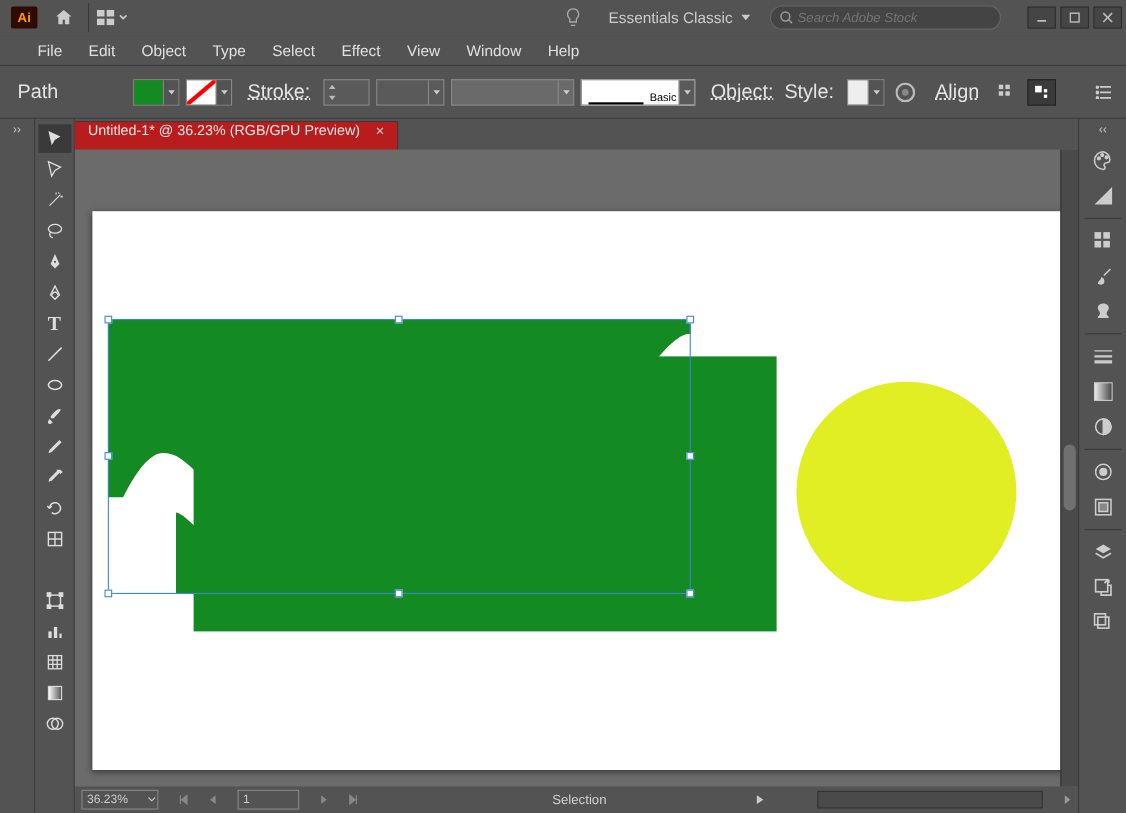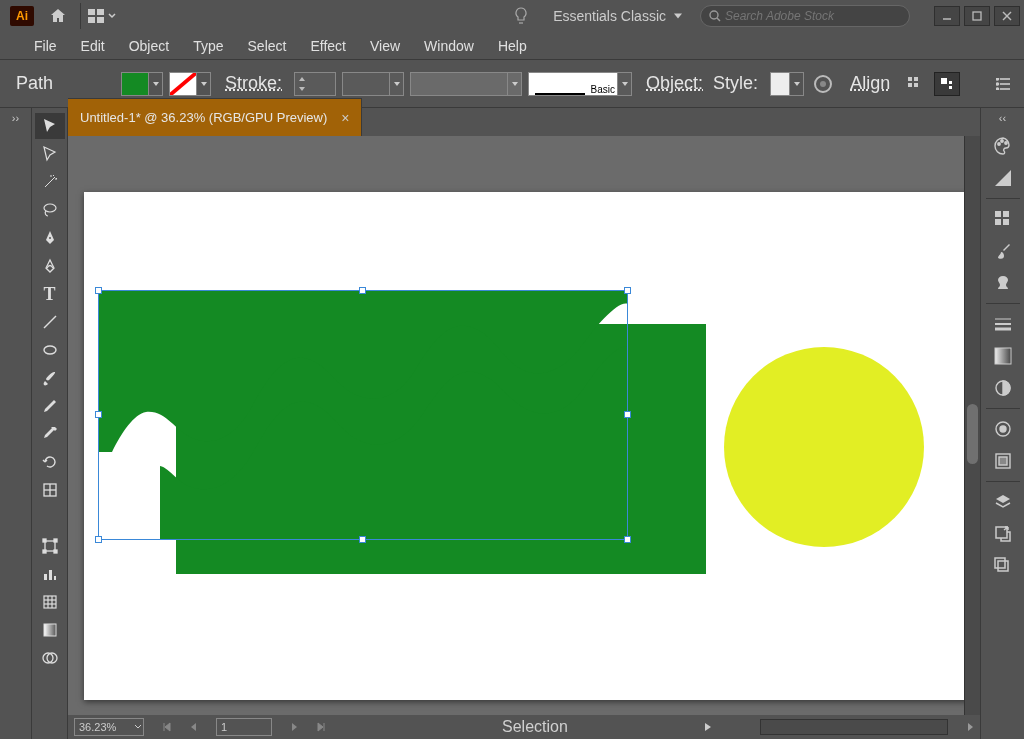--- a/index.html
+++ b/index.html
@@ -47,34 +47,34 @@
 .ctl-groupbtn.primary{background:#3a3a3a; border:1px solid #222;}
 .body-area{ display:flex; height:calc(739px - 32px - 28px - 48px); }
 .left-stub{ width:32px; background:#535353; border-right:1px solid #3a3a3a; display:flex; justify-content:center; align-items:flex-start; }
 .left-stub .exp{ font-size:11px; color:#ccc; padding-top:4px; }
 .tools { width:36px; background:#535353; border-right:1px solid #3a3a3a; display:flex; flex-direction:column; align-items:center; padding-top:4px; }
 .tool { width:30px; height:26px; display:flex; align-items:center; justify-content:center; color:#d0d0d0; cursor:pointer; margin:1px 0;}
 .tool.selected{ background:#3a3a3a; }
 .tool svg{width:16px;height:16px;}
 .doc-area{ flex:1; display:flex; flex-direction:column; background:#535353; }
 .tab-row{ height:28px; display:flex; align-items:flex-end; background:#535353;}
-.tab{ height:38px; background:#a16207; color:#e6e6e6; font-size:13px; display:flex; align-items:center; padding:0 12px; gap:14px; border-top:1px solid #3a3a3a; border-right:1px solid #3a3a3a; position:relative;}
+.tab{ height:26px; background:#b91c1c; color:#e6e6e6; font-size:13px; display:flex; align-items:flex-start; padding:0 12px; gap:14px; border-top:1px solid #3a3a3a; border-right:1px solid #3a3a3a; position:relative;}
 .tab .close{ color:#ccc; font-size:14px; cursor:pointer; }
 .canvas-wrap{ flex:1; background:#6b6b6b; position:relative;}
 .canvas{ position:absolute; left:16px; top:56px; width:886px; height:508px; background:#fff; box-shadow:0 2px 6px rgba(0,0,0,.5); }
 .canvas .rect-back{ position:absolute; left:92px; top:132px; width:530px; height:250px; background:#148a23;}
 .canvas .shape1{ position:absolute; left:14px; top:98px; width:530px; height:250px; }
 .canvas .circle{ position:absolute; left:640px; top:155px; width:200px; height:200px; border-radius:50%; background:#e2ee24;}
 .canvas .sel-box{ position:absolute; left:14px; top:98px; width:530px; height:250px; border:1px solid #3a88d8; pointer-events:none;}
 .canvas .handle{ position:absolute; width:7px; height:7px; background:#fff; border:1px solid #3a88d8;}
 .footer{ height:24px; background:#535353; display:flex; align-items:center; color:#ccc; font-size:12px; padding:0 6px; gap:18px;}
 .footer .zoom{ width:70px; height:18px; border:1px solid #888; display:flex; align-items:center; font-size:11px;}
 .footer .zoom span{flex:1; padding-left:4px;}
 .footer .artboard-num{ width:56px; height:18px; border:1px solid #888; font-size:11px; padding-left:4px; display:flex; align-items:center; background:#535353;}
-.footer .sel-label{ color:#d0d0d0; font-size:16px; }
+.footer .sel-label{ color:#d0d0d0; font-size:12px; }
 .footer .scroll-h{ flex:2; height:16px; background:#4a4a4a; position:relative; border:1px solid #333; margin-left:30px;}
 .vscroll{ position:absolute; right:0; top:0; width:16px; height:100%; background:#4a4a4a; border-left:1px solid #333;}
 .vscroll .thumb{ position:absolute; left:2px; width:11px; height:60px; top:268px; background:#707070; border-radius:6px;}
 .right-panels{ width:44px; background:#535353; border-left:1px solid #3a3a3a; display:flex; flex-direction:column; align-items:center; padding-top:4px; margin-left:auto;}
 .right-panels .exp2{ font-size:11px; color:#ccc; padding-bottom:6px; }
 .rp-btn{ width:36px; height:32px; display:flex; align-items:center; justify-content:center; color:#c0c0c0; cursor:pointer; }
 .rp-sep{ width:34px; height:1px; background:#3a3a3a; margin:4px 0; }
 svg{display:block;}
 .icon-txt{font-size:18px;line-height:1;}
 </style>

